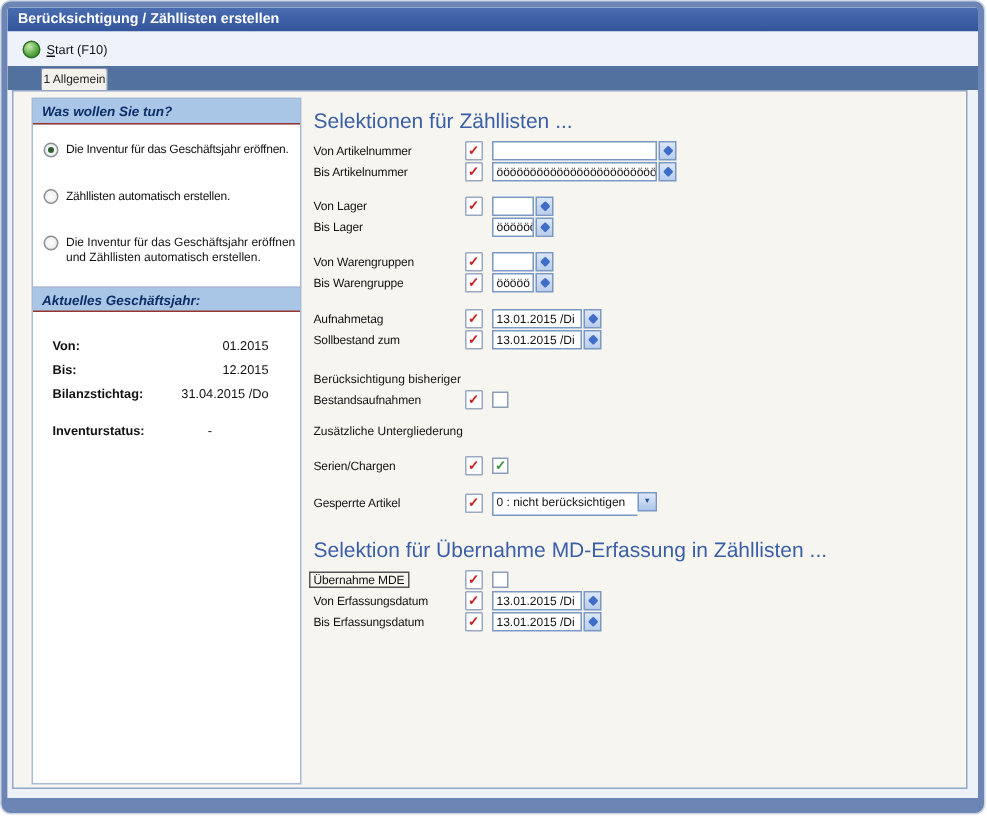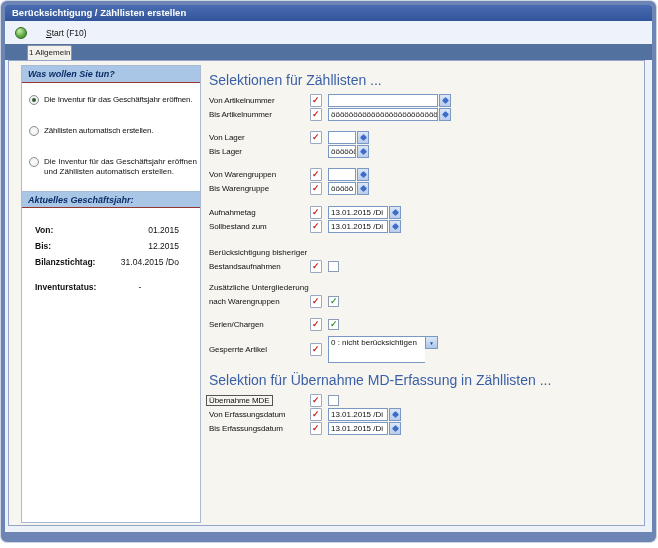--- a/index.html
+++ b/index.html
@@ -8,21 +8,21 @@
     position:absolute; left:1px; top:1px; width:655px; height:541px;
     border:4px solid #6d85b5; border-bottom-width:10px;
     border-radius:6px; background:#edf2f9; overflow:hidden;
     box-shadow:0 0 0 1px #cdd5e2;
   }
   .titlebar {
     height:16px; background:linear-gradient(180deg,#4a6db1,#32549b);
     color:#fff; font-weight:bold; font-size:9.5px; line-height:15px; padding-left:7px;
   }
   .toolbar { height:23px; display:flex; align-items:center; padding-left:5px; background:#eef2fa; }
-  .start-btn { display:flex; align-items:center; gap:19px; font-size:8.5px; color:#111; padding:2px 5px; cursor:default; }
+  .start-btn { display:flex; align-items:center; gap:4px; font-size:8.5px; color:#111; padding:2px 5px; cursor:default; }
   .start-icon { width:12px; height:12px; border-radius:50%; background:radial-gradient(circle at 35% 30%,#c8ecb0,#57a63f 60%,#2f7a24); border:1px solid #2e6e22; }
   .accel { text-decoration:underline; }
   .tabband { height:16px; background:#53719f; padding-left:22px; display:flex; align-items:flex-end; }
   .tab {
     background:#f3f1ec; border:1px solid #8a93ad; border-bottom:none; border-radius:2px 2px 0 0;
     font-size:8px; padding:2px 1px 1px; color:#222; height:15px;
   }
   .main { height:472px; padding:0 7px 6px 3px; background:#edf2f9; }
   .content { height:100%; border:1px solid #93a6c8; background:#f6f5ef; display:flex; overflow:hidden; }
 
@@ -57,21 +57,21 @@
   .sel-spacer { width:18px; flex-shrink:0; }
   .tinput { height:13px; border:1px solid #7b97c4; background:#fff; line-height:11px; padding:0 2px; overflow:hidden; white-space:nowrap; }
   .tinput.wide { width:110px; }
   .tinput.small { width:28px; }
   .tinput.date { width:60px; }
   .spin { width:12px; height:13px; margin-left:1px; border:1px solid #7b97c4; background:linear-gradient(180deg,#dbe7f8,#b9cdec); display:flex; align-items:center; justify-content:center; flex-shrink:0; }
   .spin::after { content:""; width:5px; height:5px; background:#3f6cc8; transform:rotate(45deg); border-radius:1px; }
   .cbx { width:11px; height:11px; border:1px solid #8a9cb8; background:#fff; position:relative; }
   .cbx.checked::after { content:"✓"; color:#3a9a3a; font-size:9px; font-weight:bold; position:absolute; left:1px; top:-1px; }
   .ddl { display:flex; }
-  .ddl-text { width:97px; height:27px; border:1px solid #7b97c4; border-right:none; background:#fff; line-height:11px; padding:0 2px; white-space:nowrap; overflow:hidden; }
+  .ddl-text { width:97px; height:16px; border:1px solid #7b97c4; border-right:none; background:#fff; line-height:11px; padding:0 2px; white-space:nowrap; overflow:hidden; }
   .ddl-btn { width:13px; height:13px; border:1px solid #7b97c4; background:linear-gradient(180deg,#dce8f9,#aec6ea); display:flex; align-items:center; justify-content:center; }
   .ddl-btn::after { content:"▼"; font-size:5px; color:#1f4e9c; }
   .boxed { border:1px solid #555; padding:0 2px; margin-left:-3px; width:auto; min-width:0; margin-right:33px; }
   .mt8 { margin-top:8px; } .mt10 { margin-top:10px; } .mt11 { margin-top:11px; }
   .mt12 { margin-top:12px; } .mt13 { margin-top:13px;text-align:right; } .mt16 { margin-top:16px; }
 </style>
 </head>
 <body>
 
 <div class="window">
@@ -194,25 +194,20 @@
         </div>
         <div class="frow">
           <span class="flabel">Bestandsaufnahmen</span>
           <span class="sel-icon"></span>
           <span class="cbx"></span>
         </div>
 
         <div class="frow mt8">
           <span>Zusätzliche Untergliederung</span>
         </div>
-        <div class="frow">
-          <span class="flabel">nach Warengruppen</span>
-          <span class="sel-icon"></span>
-          <span class="cbx checked"></span>
-        </div>
 
         <div class="frow mt10">
           <span class="flabel">Serien/Chargen</span>
           <span class="sel-icon"></span>
           <span class="cbx checked"></span>
         </div>
 
         <div class="frow mt12">
           <span class="flabel">Gesperrte Artikel</span>
           <span class="sel-icon"></span>

